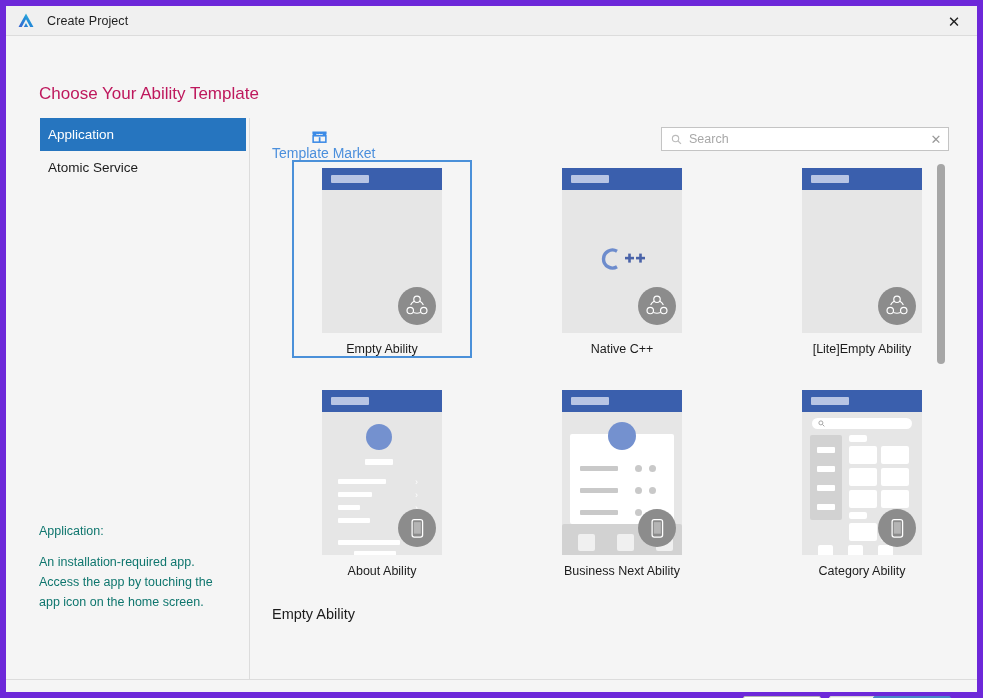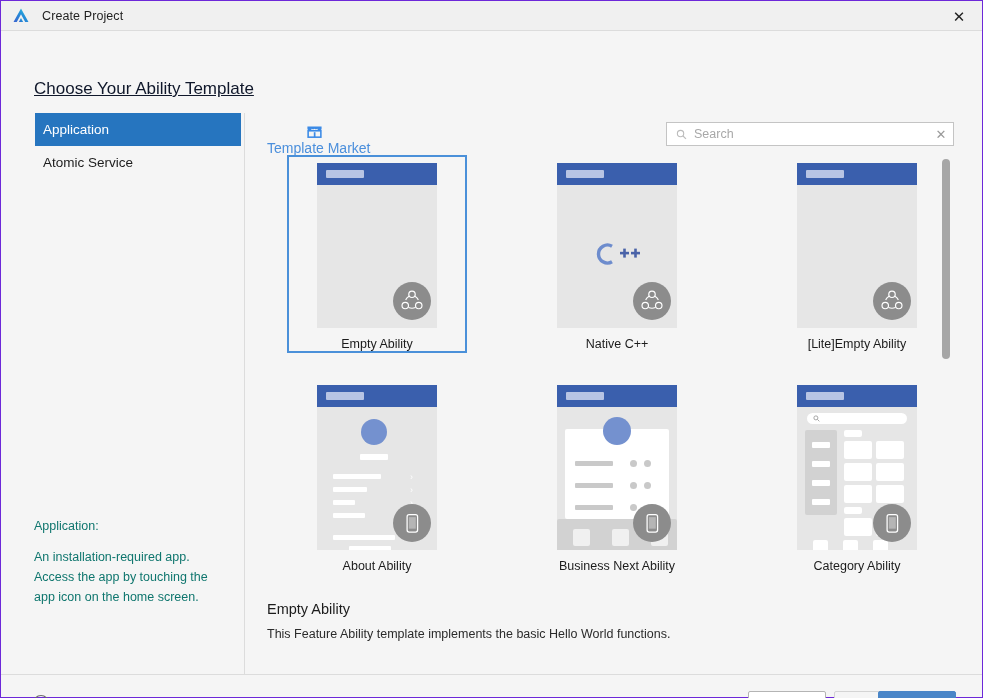--- a/index.html
+++ b/index.html
@@ -6,21 +6,21 @@
   html, body {
     width: 983px; height: 698px;
     font-family: "Liberation Sans", sans-serif;
     background: #d6d6d6;
     overflow: hidden;
   }
   #window {
     position: absolute; left: 0; top: 0;
     width: 983px; height: 698px;
     background: #f5f5f5;
-    border: 1px solid #6d28d9;
+    border: 6px solid #6d28d9;
     display: flex; flex-direction: column;
   }
 
   
   #titlebar {
     height: 30px; min-height: 30px;
     background: #f0f0f0;
     border-bottom: 1px solid #dcdcdc;
     display: flex; align-items: center;
     position: relative;
@@ -38,21 +38,21 @@
     display: flex; align-items: center; justify-content: center;
     color: #222; font-size: 15px; line-height: 1;
     cursor: pointer;
   }
 
   
   #body { flex: 1; position: relative; }
 
   #heading {
     position: absolute; left: 33px; top: 48px;
-    font-size: 17px; color: #0f172a; text-decoration: underline;
+    font-size: 17px; color: #be185d;
   }
 
   
   #left-pane {
     position: absolute; left: 0; top: 82px;
     width: 244px; height: 561px;
     border-right: 1px solid #dcdcdc;
     padding-left: 12px;
   }
   .nav-item {
@@ -440,21 +440,20 @@
           </div>
 
         </div>
       </div>
 
       <div id="scroll-track">
         <div id="scroll-thumb"></div>
       </div>
 
       <div id="detail-title">Empty Ability</div>
-      <div id="detail-desc">This Feature Ability template implements the basic Hello World functions.</div>
     </div>
 
     <div id="footer">
       <svg id="help-icon" viewBox="0 0 24 24">
         <circle cx="12" cy="12" r="10" fill="none" stroke="#6b6b6b" stroke-width="1.5"></circle>
         <text x="12" y="16.6" text-anchor="middle" font-family="Liberation Sans, sans-serif" font-size="12" fill="#6b6b6b">?</text>
       </svg>
       <div id="btn-cancel" class="btn">Cancel</div>
       <div id="btn-previous" class="btn">Previous</div>
       <div id="btn-next" class="btn">Next</div>

